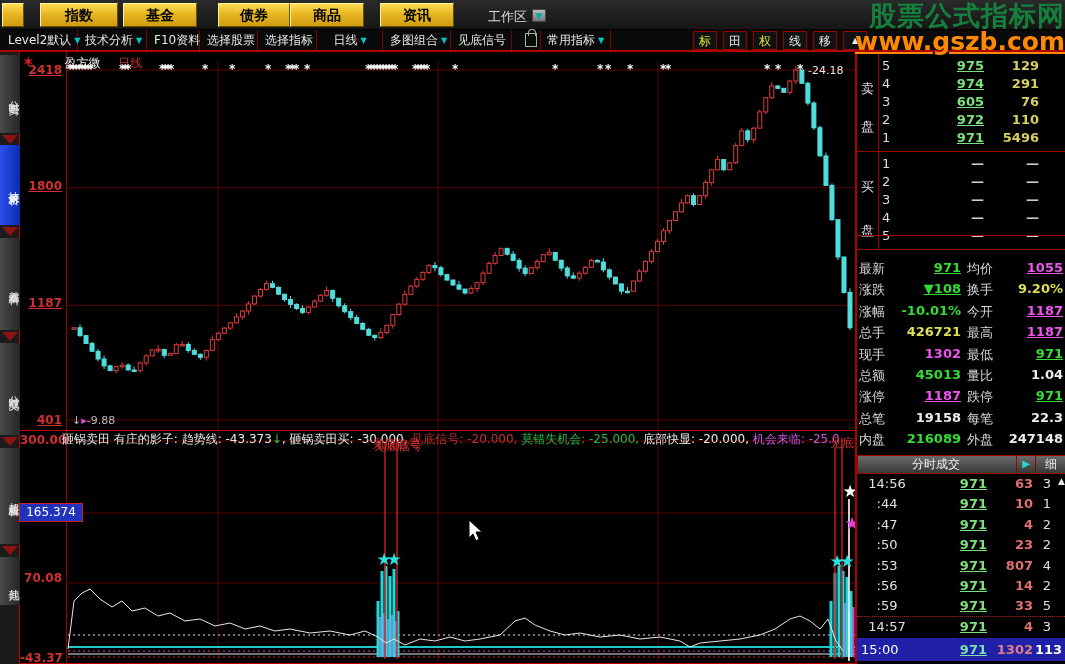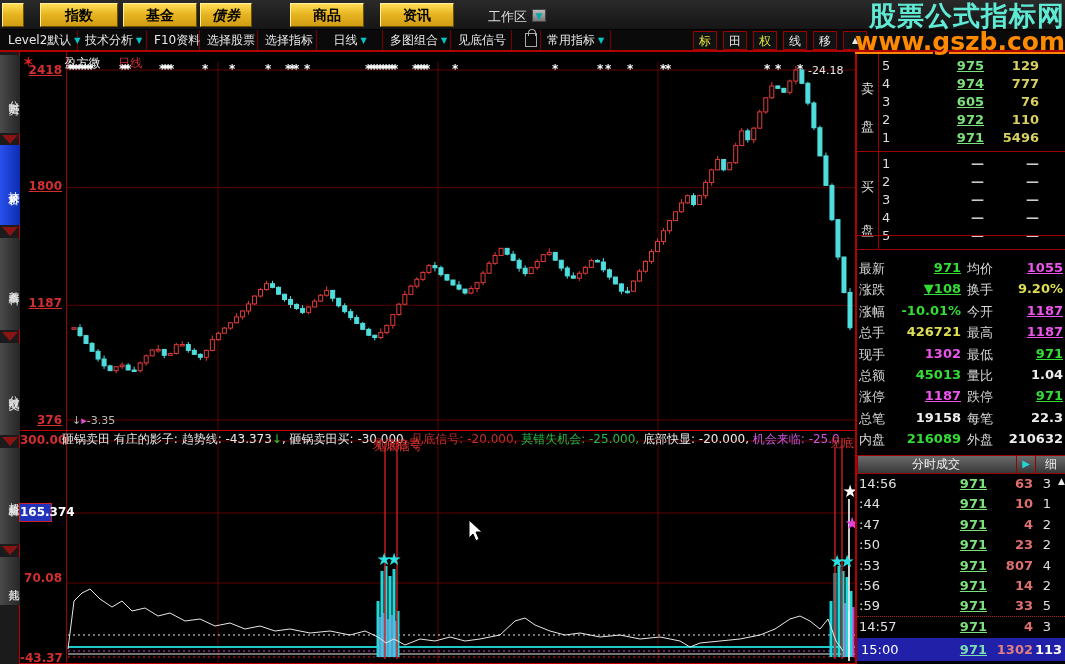--- a/index.html
+++ b/index.html
@@ -60,22 +60,22 @@
   .mc-marker { position:absolute; color:#fff; font-size:12px; font-weight:bold; }
   #mc-peak-label { position:absolute; color:#e8e8e8; font-size:11px; }
   #mc-low-label { position:absolute; color:#bbb; font-size:11px; }
   #mc-low-label .dot { color:#e050e0; }
 
   
   #lower-panel { position:absolute; left:20px; top:430px; width:835px; height:234px; background:#000;
                  border-top:1px solid #c00000; border-bottom:1px solid #c00000; }
   #lp-axis-line { position:absolute; left:46px; top:0; width:1px; height:234px; background:#9a0000; }
   .lp-ylab { position:absolute; width:42px; text-align:right; color:#d23030; font-size:12px; font-weight:bold; }
-  #lp-curlabel { position:absolute; left:-1px; top:72px; width:33px; height:19px; background:#2233bb;
-                 border:1px solid #cc2222; color:#fff; font-size:12px; font-weight:bold;
+  #lp-curlabel { position:absolute; left:-1px; top:72px; width:64px; height:19px; background:#2233bb;
+                 border:1px solid #cc2222; color:#fff; font-size:12px; font-weight:normal;
                  text-align:center; line-height:17px; z-index:5; }
   #lp-header { position:absolute; left:42px; top:0px; font-size:12px; white-space:nowrap; z-index:4;
                overflow:hidden; width:793px; }
   .lp-overlay { position:absolute; color:#d03030; font-size:12px; z-index:4; white-space:nowrap; }
 
   
   #right-panel { position:absolute; left:855px; top:52px; width:210px; height:612px; background:#000;
                  border-left:2px solid #b00000; }
   #book { position:absolute; left:0; top:0; width:210px; height:198px; border-bottom:1px solid #9a0000; }
   #book-labelcol { position:absolute; left:0; top:0; width:22px; height:198px; border-right:1px solid #9a0000; }
@@ -102,21 +102,21 @@
                   background:linear-gradient(#6a6a6a,#383838); border:1px solid #9a0000;
                   color:#f0f0f0; font-size:12px; }
   #ticks-header .th-title { position:absolute; left:0; right:52px; text-align:center; line-height:17px; }
   #th-play { position:absolute; right:30px; top:0; width:20px; height:17px; border-left:1px solid #9a0000;
              border-right:1px solid #9a0000; color:#2ad4d4; text-align:center; line-height:16px; font-size:10px; }
   #th-detail { position:absolute; right:2px; top:0; width:26px; height:17px; text-align:center;
                line-height:16px; color:#f0f0f0; }
 
   #ticks { position:absolute; left:0; top:422px; width:210px; height:164px; }
   .tick-row { position:absolute; left:0; width:210px; height:20px; font-size:13px; font-weight:bold; }
-  .tick-t { position:absolute; left:2px; width:56px; text-align:left; color:#e0e0e0; font-weight:normal; }
+  .tick-t { position:absolute; left:2px; width:56px; text-align:center; color:#e0e0e0; font-weight:normal; }
   .tick-p { position:absolute; left:88px; width:42px; text-align:right; color:#7ce07c; text-decoration:underline; }
   .tick-v { position:absolute; left:130px; width:46px; text-align:right; color:#e07070; }
   .tick-n { position:absolute; left:176px; width:18px; text-align:right; color:#e0e0e0; font-weight:normal; }
   #tick-sep { position:absolute; left:0; top:142px; width:210px; border-top:1px dotted #aa2222; }
   #tick-scroll { position:absolute; right:2px; top:2px; color:#e8e8e8; font-size:9px; }
 
   #current-row { position:absolute; left:0; top:586px; width:210px; height:23px; background:#2020a8;
                  font-size:13px; font-weight:bold; line-height:23px; }
   #current-row .cr-t { position:absolute; left:4px; color:#fff; font-weight:normal; }
   #current-row .cr-p { position:absolute; left:88px; width:42px; text-align:right; color:#7ce0b0; text-decoration:underline; }
@@ -128,21 +128,21 @@
 </head>
 <body>
 
 <div id="screen">
 
   <div id="topbar">
     <div class="ybtn" style="left:2px;width:22px;"></div>
     <div id="topbar-buttons">
         <div class="ybtn" style="left: 40px; width: 78px;">指数</div>
         <div class="ybtn" style="left: 123px; width: 74px;">基金</div>
-        <div class="ybtn" style="left: 200px; width: 52px; font-style: italic;">债券</div>
+        <div class="ybtn" style="left: 218px; width: 72px;">债券</div>
         <div class="ybtn" style="left: 290px; width: 74px;">商品</div>
         <div class="ybtn" style="left: 380px; width: 74px;">资讯</div>
       </div>
     <span id="workspace-label">工作区</span>
     <span id="workspace-check">▼</span>
   </div>
 
   <div id="toolbar">
     <div id="toolbar-items">
         <div class="tb-item" style="left: 2px; width: 76px; text-align: center;"><span>Level2默认</span><span class="tb-arrow">▼</span></div>
@@ -162,21 +162,21 @@
         <div class="tb-iconbox yellow" style="left: 693px;">标</div>
         <div class="tb-iconbox" style="left: 723px;">田</div>
         <div class="tb-iconbox yellow" style="left: 753px;">权</div>
         <div class="tb-iconbox" style="left: 783px;">线</div>
         <div class="tb-iconbox" style="left: 813px;">移</div>
         <div class="tb-iconbox" style="left: 843px; font-size: 8px; line-height: 17px;">▲</div>
       </div>
   </div>
 
   <div id="watermark">
-    <div class="w1" style="color: #5eead4;">股票公式指标网</div>
+    <div class="w1" style="color: #15803d;">股票公式指标网</div>
     <div class="w2" style="color: rgb(255, 138, 0);">www.gszb.com</div>
   </div>
 
   <div id="sidebar">
       <div class="side-tab" style="top: 3px; height: 78px;">分时走势</div>
       <div class="side-sep" style="top: 83px;"></div>
       <div class="side-tab active" style="top: 93px; height: 80px;">技术分析</div>
       <div class="side-sep" style="top: 175px;"></div>
       <div class="side-tab" style="top: 186px; height: 92px;">基本资料</div>
       <div class="side-sep" style="top: 280px;"></div>
@@ -186,21 +186,21 @@
       <div class="side-sep" style="top: 494px;"></div>
       <div class="side-tab" style="top: 505px; height: 48px;">其他</div>
     </div>
 
   <div id="main-chart">
     <div id="mc-axis-line"></div>
     <div id="mc-ylabels">
         <div class="mc-ylab" style="left: 0px; top: 11px;">2418</div>
         <div class="mc-ylab" style="left: 0px; top: 127px;">1800</div>
         <div class="mc-ylab" style="left: 0px; top: 244px;">1187</div>
-        <div class="mc-ylab" style="left: 0px; top: 361px;">376</div>
+        <div class="mc-ylab" style="left: 0px; top: 361px;">401</div>
       </div>
     <svg id="mc-svg" width="835" height="378">
         <line x1="46" y1="18" x2="835" y2="18" stroke="#5c0000" stroke-width="1"></line>
         <line x1="46" y1="135.7" x2="835" y2="135.7" stroke="#5c0000" stroke-width="1"></line>
         <line x1="46" y1="253.3" x2="835" y2="253.3" stroke="#5c0000" stroke-width="1"></line>
         <line x1="46" y1="368" x2="835" y2="368" stroke="#5c0000" stroke-width="1"></line>
         <line x1="198" y1="10" x2="198" y2="378" stroke="#5c0000" stroke-width="1"></line>
         <line x1="418" y1="10" x2="418" y2="378" stroke="#5c0000" stroke-width="1"></line>
         <line x1="638" y1="10" x2="638" y2="378" stroke="#5c0000" stroke-width="1"></line>
         <line x1="54" y1="275.75488069414314" x2="54" y2="278.03253796095447" stroke="#e23b3b" stroke-width="1"></line>
@@ -512,21 +512,21 @@
         <span class="mc-marker" style="left: 577px; top: 10px;">*</span>
         <span class="mc-marker" style="left: 585px; top: 10px;">*</span>
         <span class="mc-marker" style="left: 607px; top: 10px;">*</span>
         <span class="mc-marker" style="left: 640px; top: 10px;">*</span>
         <span class="mc-marker" style="left: 645px; top: 10px;">*</span>
         <span class="mc-marker" style="left: 744px; top: 10px;">*</span>
         <span class="mc-marker" style="left: 755px; top: 10px;">*</span>
         <span class="mc-marker" style="left: 777px; top: 10px;">*</span>
       </div>
     <span id="mc-peak-label" style="left:788px;top:12px;">-24.18</span>
-    <span id="mc-low-label" style="left:52px;top:362px;">↓<span class="dot">▸</span><span>-3.35</span></span>
+    <span id="mc-low-label" style="left:52px;top:362px;">↓<span class="dot">▸</span><span>-9.88</span></span>
   </div>
 
   <div id="lower-panel">
     <div id="lp-axis-line"></div>
     <div class="lp-ylab" style="left:0;top:2px;">300.00</div>
     <div class="lp-ylab" style="left:0;top:140px;">70.08</div>
     <div class="lp-ylab" style="left:0;top:220px;">-43.37</div>
     <div id="lp-curlabel">165.374</div>
     <svg id="lp-svg" width="835" height="234">
         <line x1="46" y1="10" x2="835" y2="10" stroke="#5c0000" stroke-width="1"></line>
@@ -593,21 +593,21 @@
       <div id="book-midline"></div>
       <div id="book-rows">
           <div class="book-row" style="top: 6px;">
             <span class="book-lvl">5</span>
             <span class="book-price">975</span>
             <span class="book-vol">129</span>
           </div>
           <div class="book-row" style="top: 24px;">
             <span class="book-lvl">4</span>
             <span class="book-price">974</span>
-            <span class="book-vol">777</span>
+            <span class="book-vol">291</span>
           </div>
           <div class="book-row" style="top: 42px;">
             <span class="book-lvl">3</span>
             <span class="book-price">605</span>
             <span class="book-vol">76</span>
           </div>
           <div class="book-row" style="top: 60px;">
             <span class="book-lvl">2</span>
             <span class="book-price">972</span>
             <span class="book-vol">110</span>
@@ -690,21 +690,21 @@
         <div class="stat-row" style="top: 159.8px;">
           <span class="stat-l">总笔</span>
           <span class="stat-lv" style="color: rgb(238, 238, 238);">19158</span>
           <span class="stat-r">每笔</span>
           <span class="stat-rv" style="color: rgb(238, 238, 238);">22.3</span>
         </div>
         <div class="stat-row" style="top: 181.2px;">
           <span class="stat-l">内盘</span>
           <span class="stat-lv" style="color: rgb(51, 221, 51);">216089</span>
           <span class="stat-r">外盘</span>
-          <span class="stat-rv" style="color: rgb(238, 238, 238);">210632</span>
+          <span class="stat-rv" style="color: rgb(238, 238, 238);">247148</span>
         </div>
       </div>
     <div id="stats-sep"></div>
     <div id="ticks-header">
       <span class="th-title">分时成交</span>
       <span id="th-play">▶</span>
       <span id="th-detail">细</span>
     </div>
     <div id="ticks">
       <span id="tick-scroll">▲</span>

